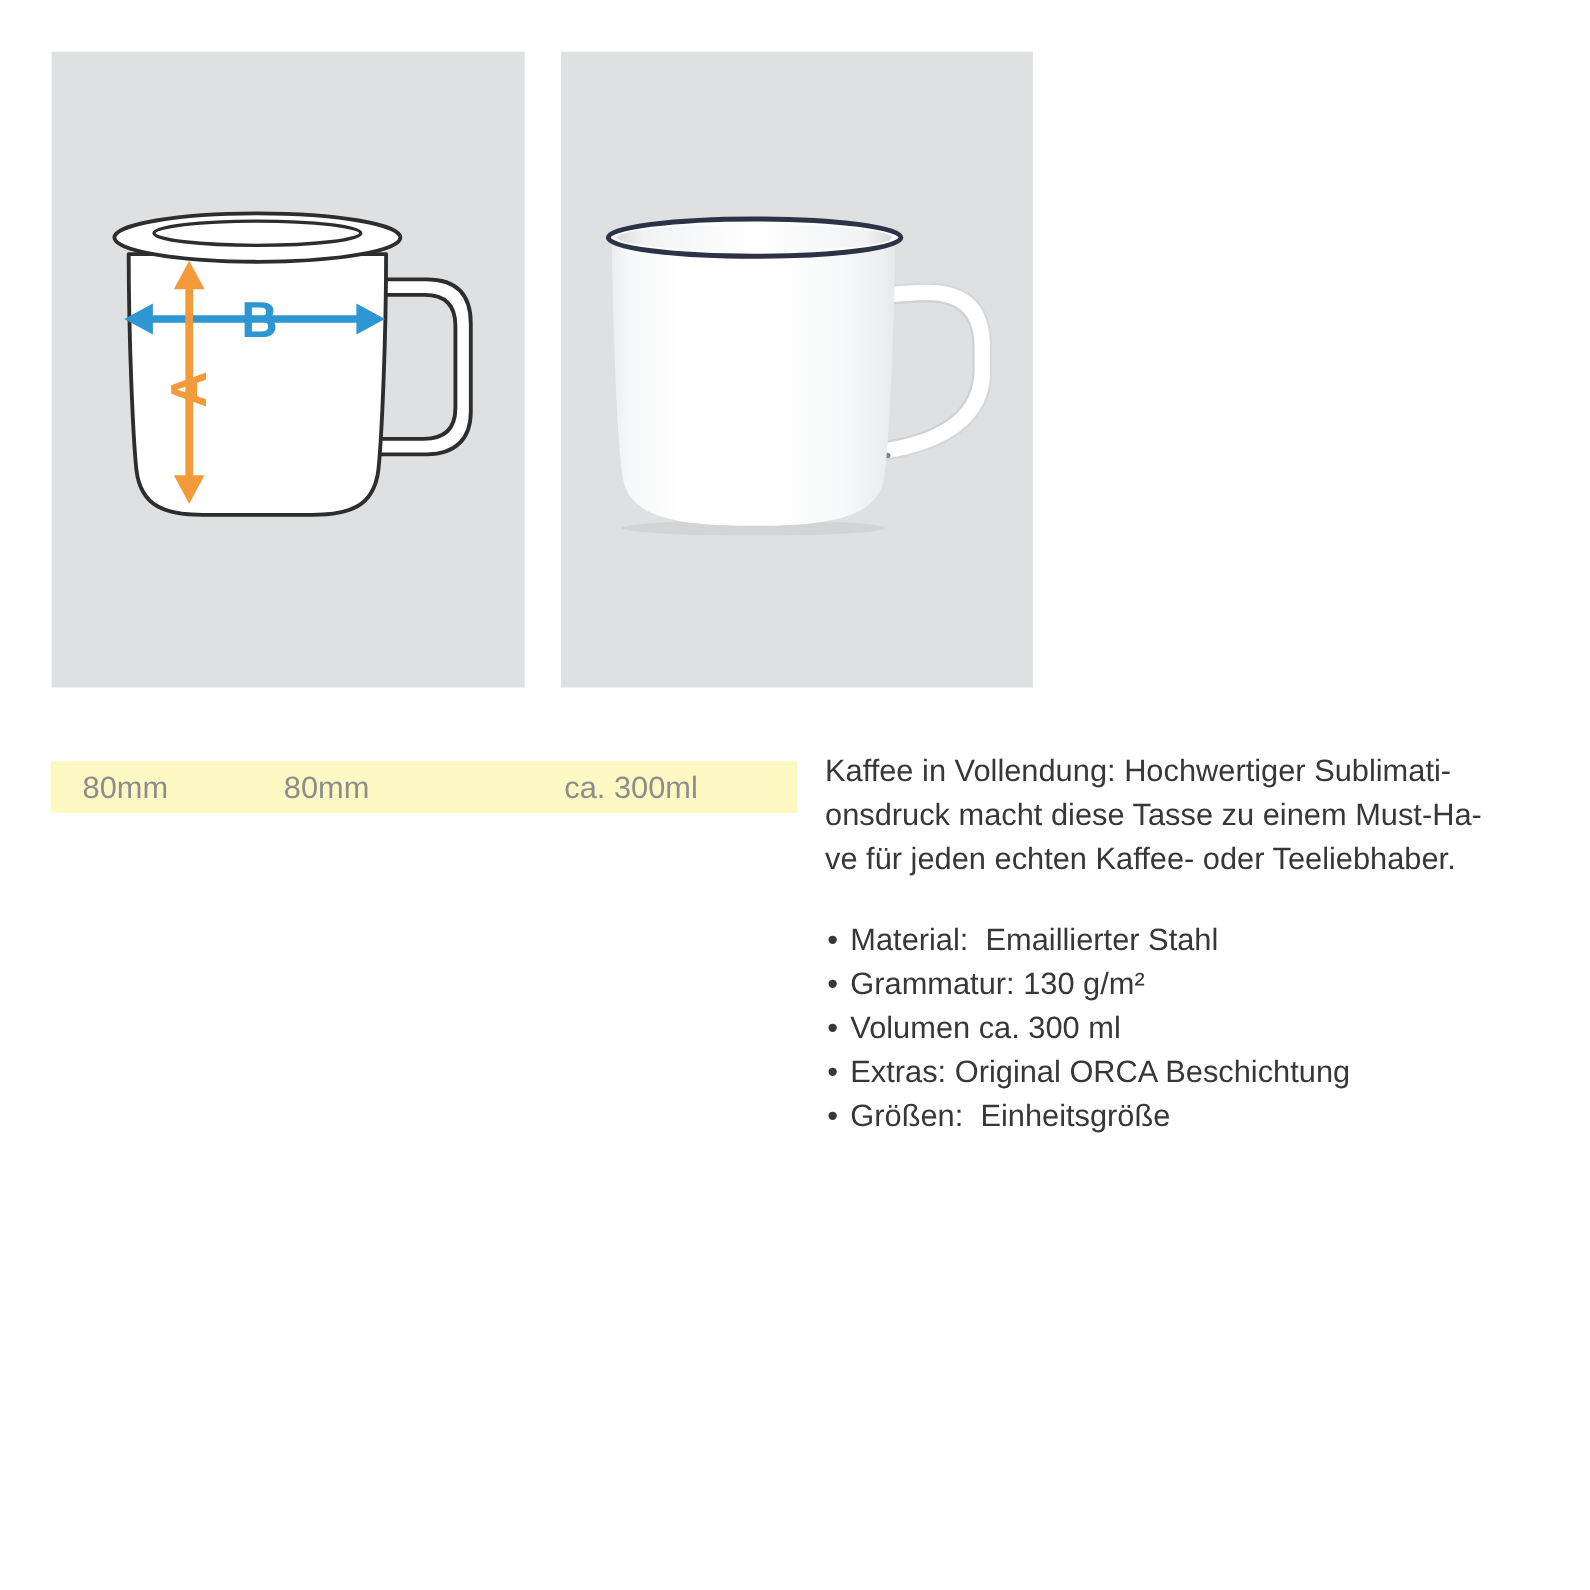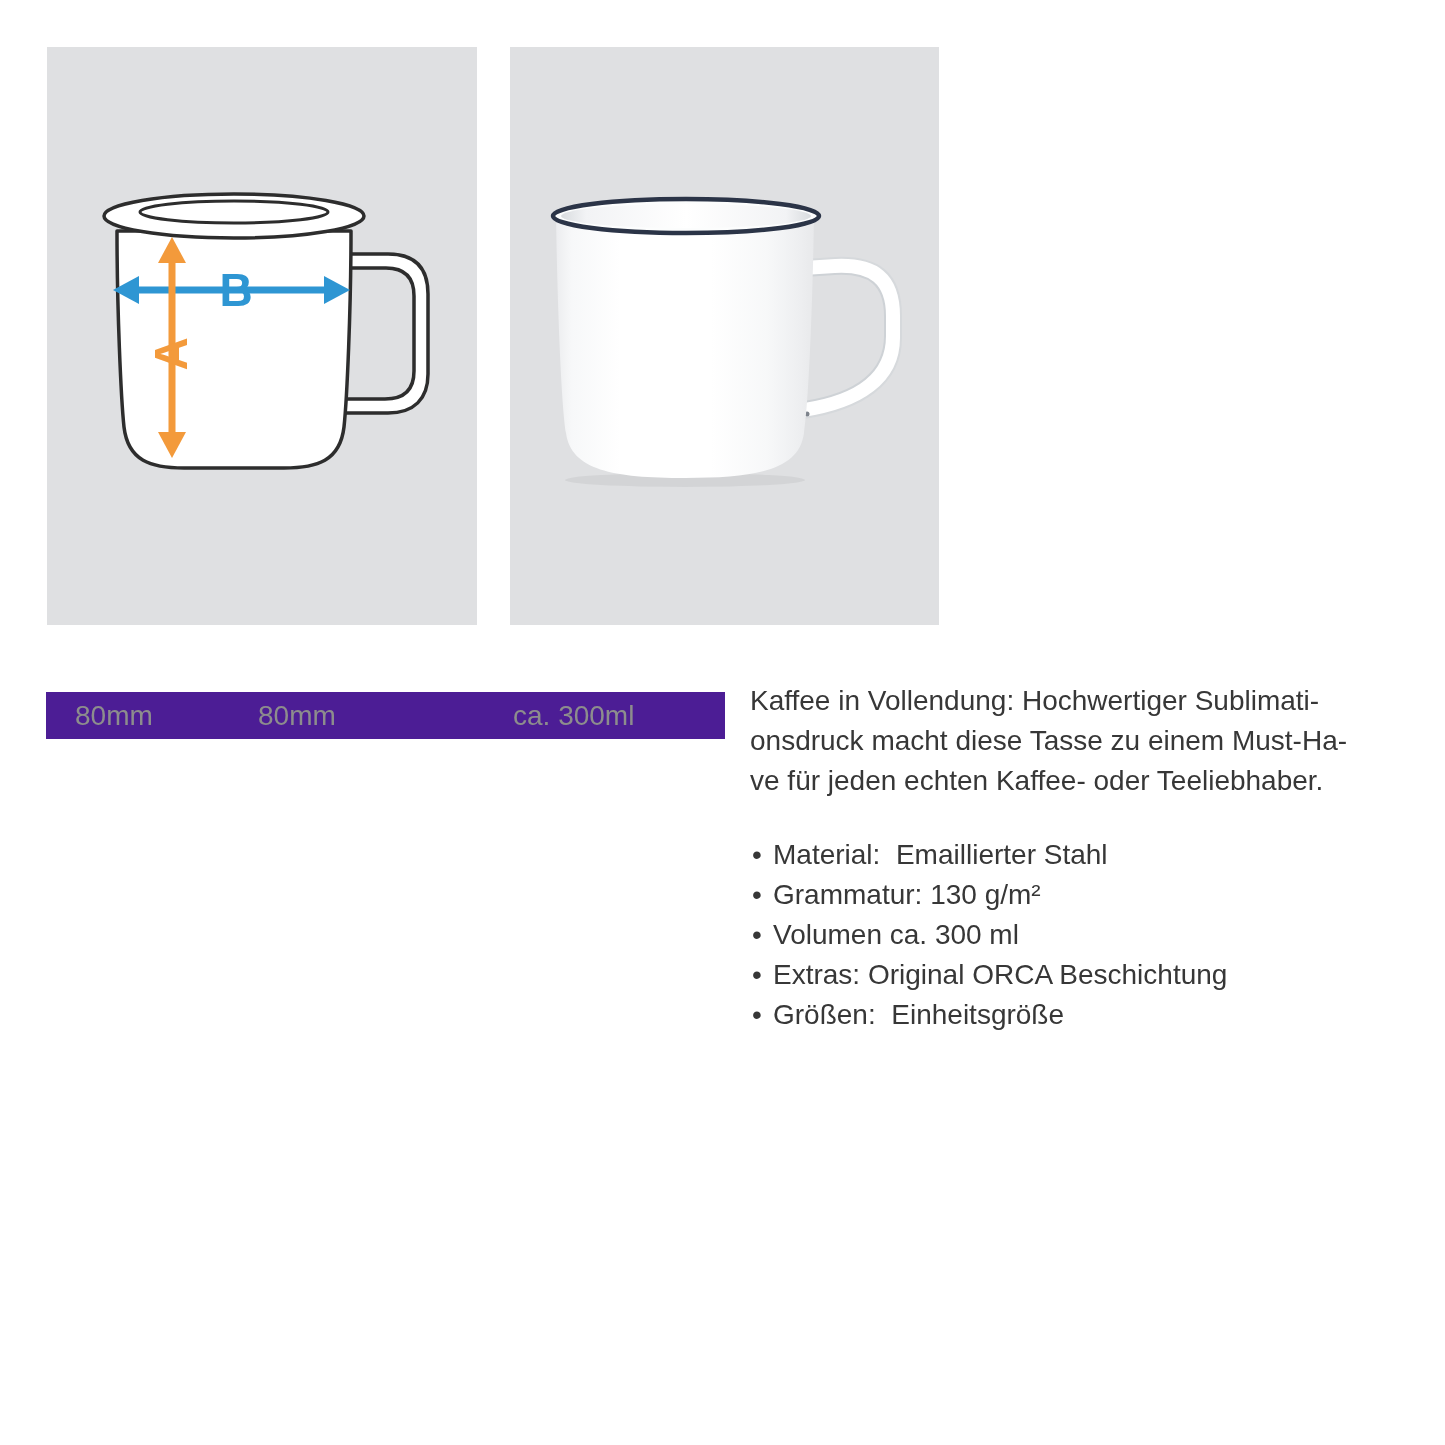--- a/index.html
+++ b/index.html
@@ -14,21 +14,21 @@
   .panel { position: absolute; top: 47px; background: #dfe0e2; }
   .panel-left  { left: 47px;  width: 430px; height: 578px; }
   .panel-right { left: 510px; width: 429px; height: 578px; }
   .panel svg { display: block; width: 100%; height: 100%; }
 
   
   .size-table { position: absolute; left: 46px; top: 692px; width: 679px;
                 font-size: 28px; color: #8d8d8d; }
   .st-row { display: grid; grid-template-columns: 212px 255px 1fr; align-items: center; }
   .st-head { height: 48px; background: #f4f4f5; }
-  .st-data { height: 47px; background: #4c1d95; }
+  .st-data { height: 47px; background: #fef9c3; }
   .st-cell { white-space: pre; }
   .st-cell.first { padding-left: 29px; }
 
   
   .description { position: absolute; left: 750px; top: 681px; width: 700px;
                  font-size: 28px; line-height: 40px; color: #373737; }
   .desc-line { white-space: pre; }
   .attr-list { list-style: none; margin: 34px 0 0 0; padding: 0; }
   .attr-item { position: relative; padding-left: 23px; white-space: pre; }
   .attr-item::before { content: "\2022"; position: absolute; left: 2px; top: 0; color: #373737; }

